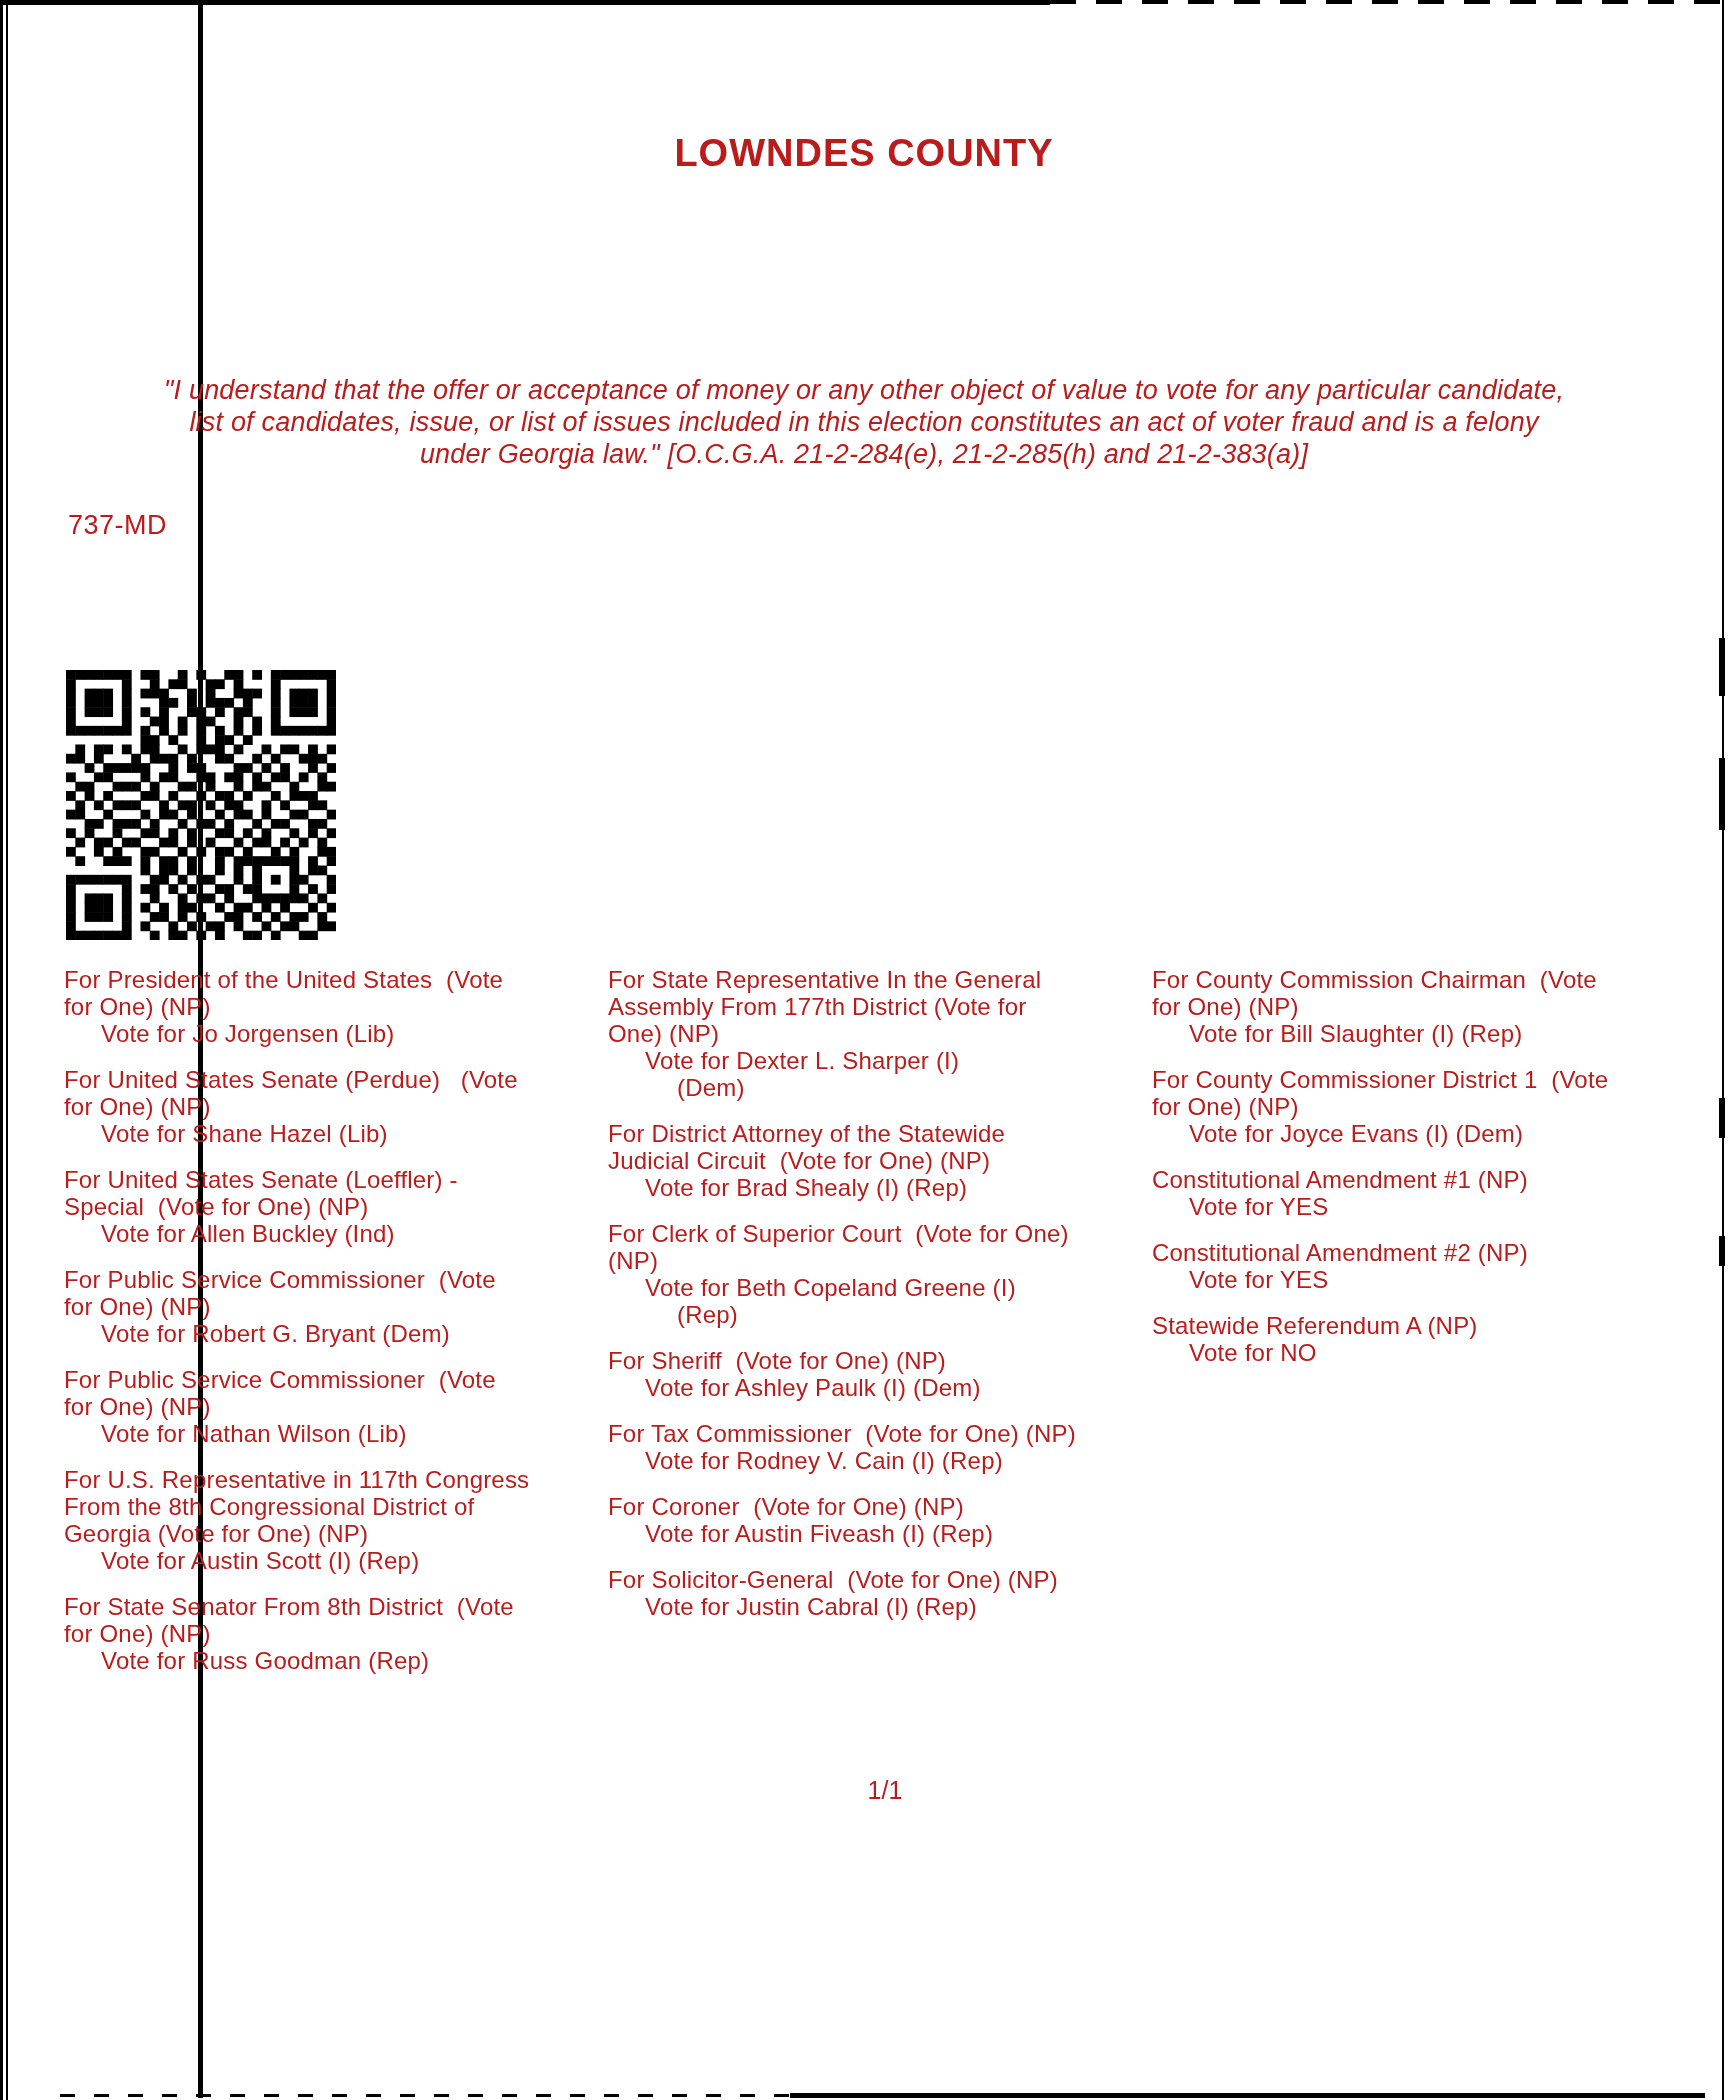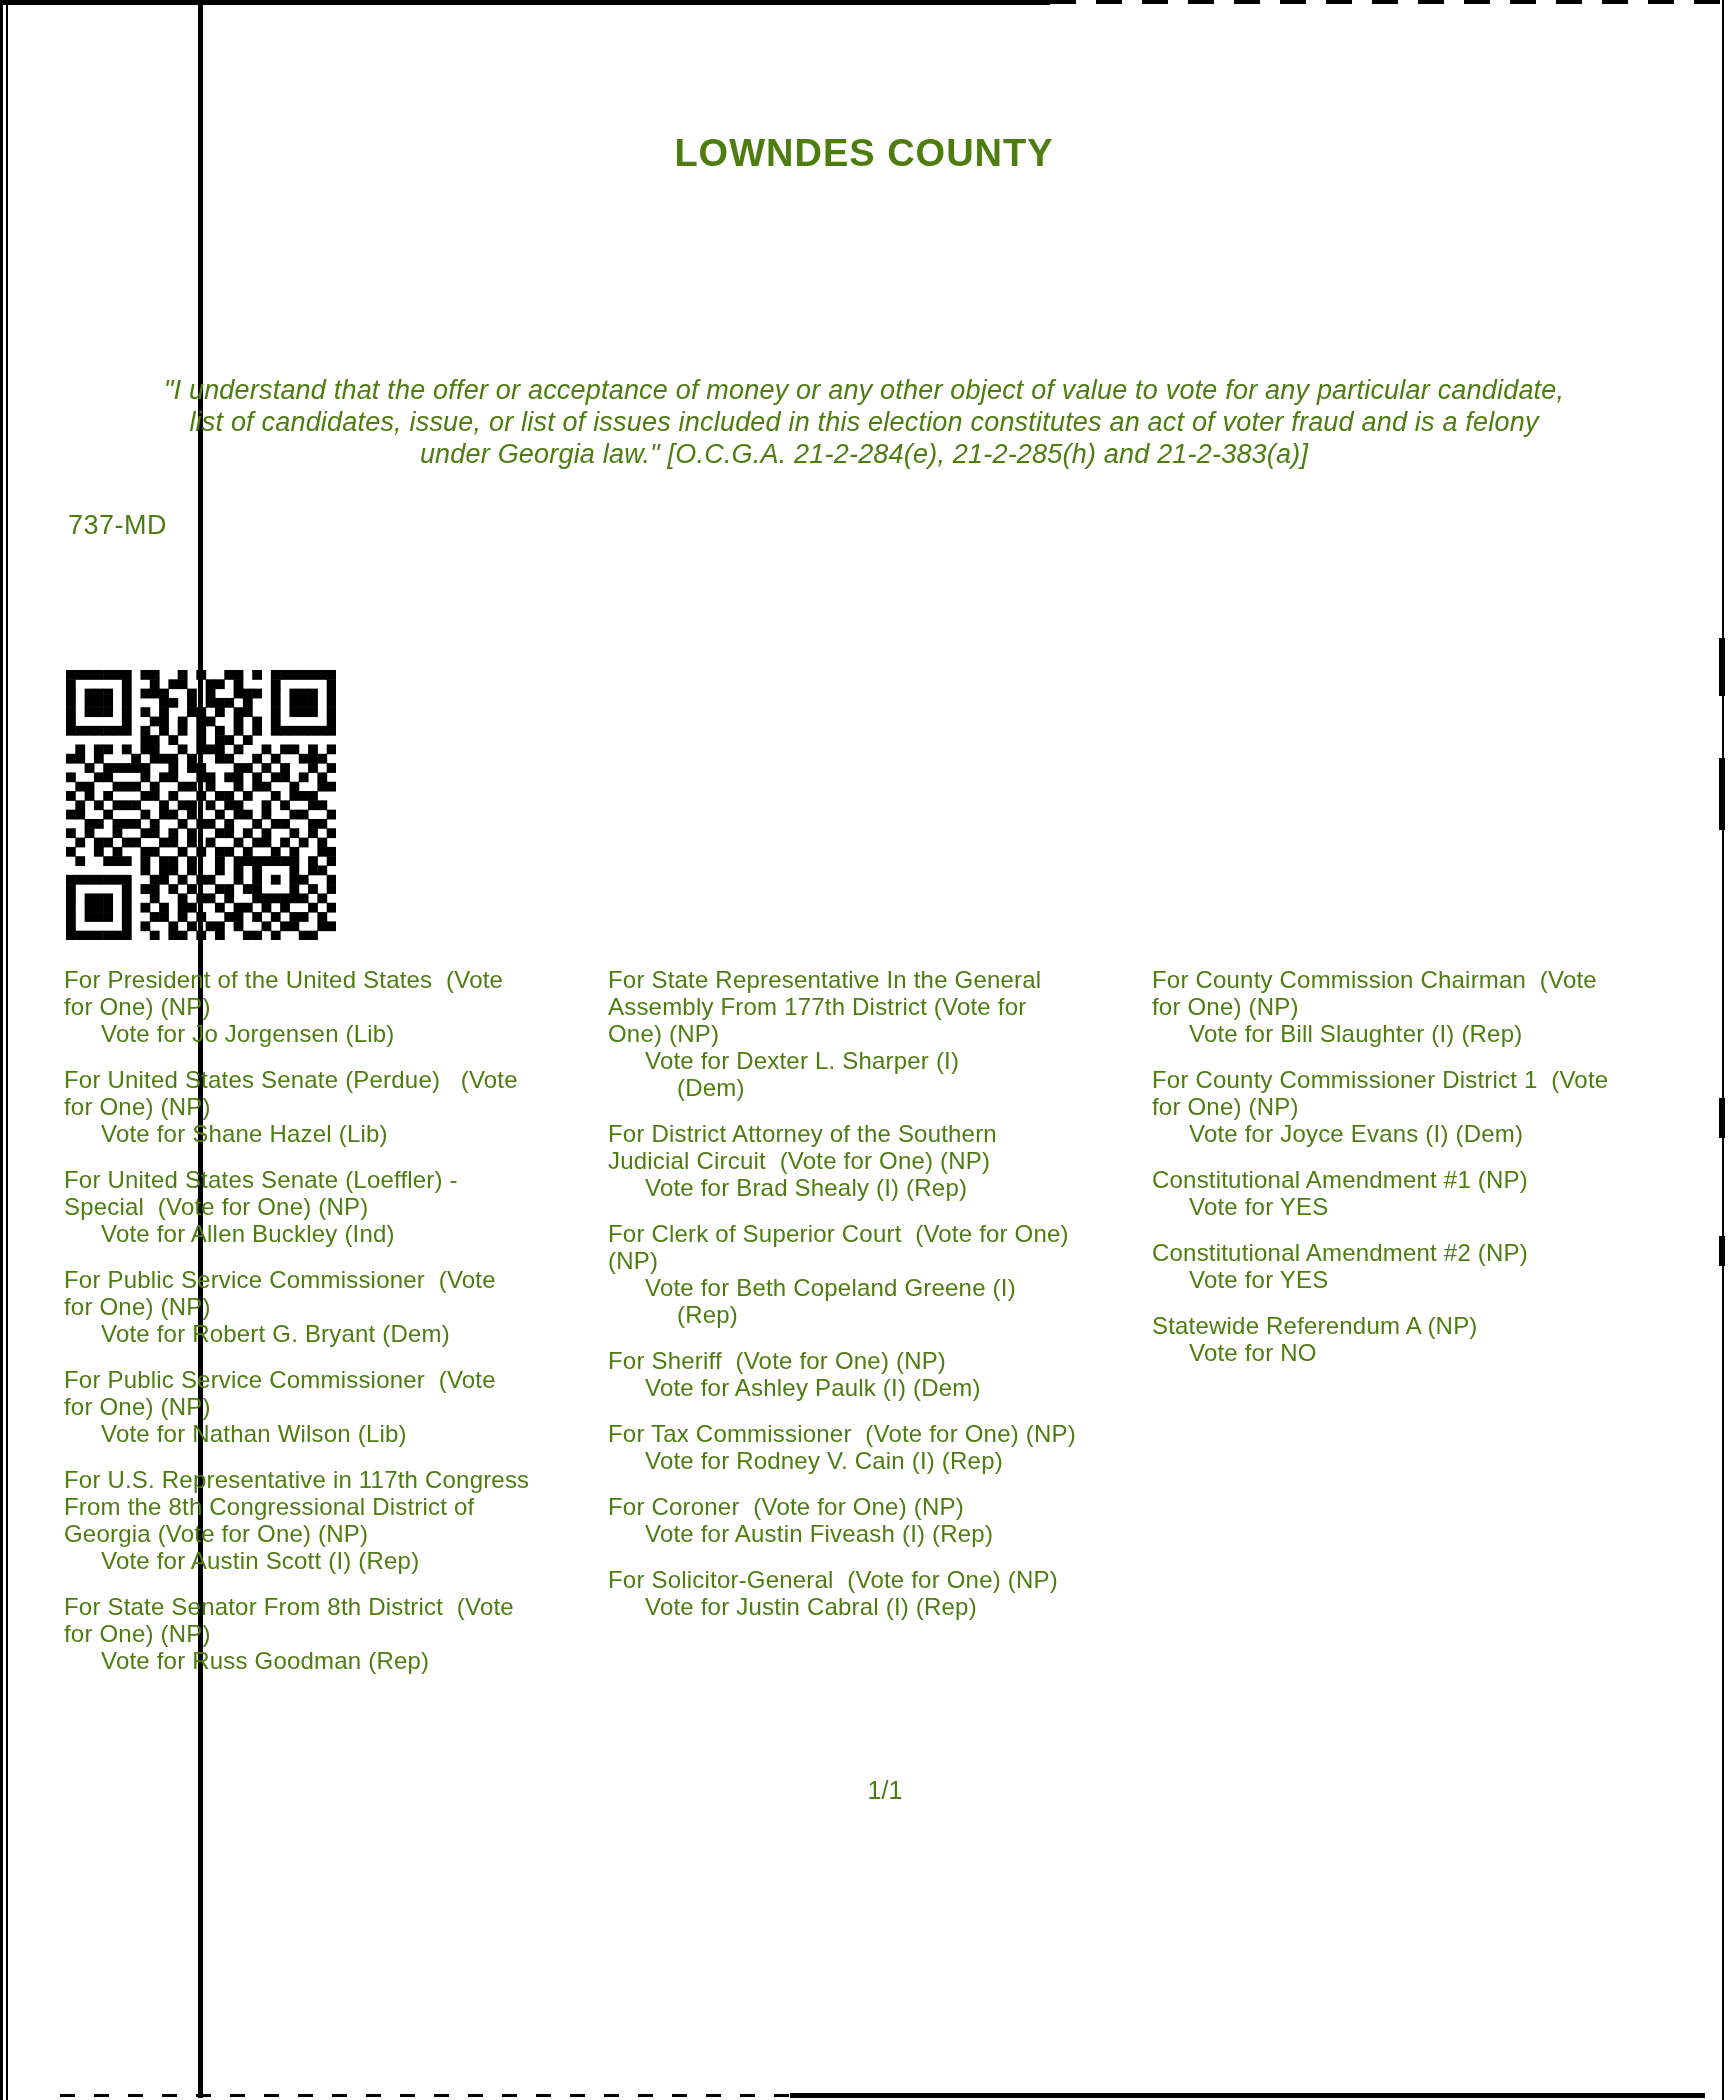--- a/index.html
+++ b/index.html
@@ -1,21 +1,21 @@
 <!DOCTYPE html>
 <html><head>
 <meta charset="utf-8">
 <style>
   html,body{margin:0;padding:0;background:#e8e8e8;}
   .page{
     position:relative;
     width:1728px;height:2100px;
     background:#ffffff;
     font-family:"Liberation Sans", sans-serif;
-    color:#4d7c0f;
+    color:#b91c1c;
     overflow:hidden;
   }
   
   .edge{position:absolute;background:#000;}
   .top-solid{left:0;top:0;width:1050px;height:5px;}
   .top-dash{left:1050px;top:0;width:678px;height:4px;background:repeating-linear-gradient(90deg,#000 0 26px,transparent 26px 46px);}
   .left-outer{left:0;top:0;width:3px;height:2100px;}
   .left-inner{left:6px;top:0;width:2px;height:2100px;}
   .right-line{left:1722px;top:0;width:2px;height:2100px;}
   .right-mark{left:1719px;width:6px;}
@@ -561,21 +561,21 @@
       </div>
       <div class="col col1">
         <div class="race">
           <div class="tline">For State Representative In the General</div>
           <div class="tline">Assembly From 177th District (Vote for</div>
           <div class="tline">One) (NP)</div>
           <div class="vline">Vote for Dexter L. Sharper (I)</div>
           <div class="vline wrap">(Dem)</div>
         </div>
         <div class="race">
-          <div class="tline">For District Attorney of the Southern</div>
+          <div class="tline">For District Attorney of the Statewide</div>
           <div class="tline">Judicial Circuit  (Vote for One) (NP)</div>
           <div class="vline">Vote for Brad Shealy (I) (Rep)</div>
         </div>
         <div class="race">
           <div class="tline">For Clerk of Superior Court  (Vote for One)</div>
           <div class="tline">(NP)</div>
           <div class="vline">Vote for Beth Copeland Greene (I)</div>
           <div class="vline wrap">(Rep)</div>
         </div>
         <div class="race">

